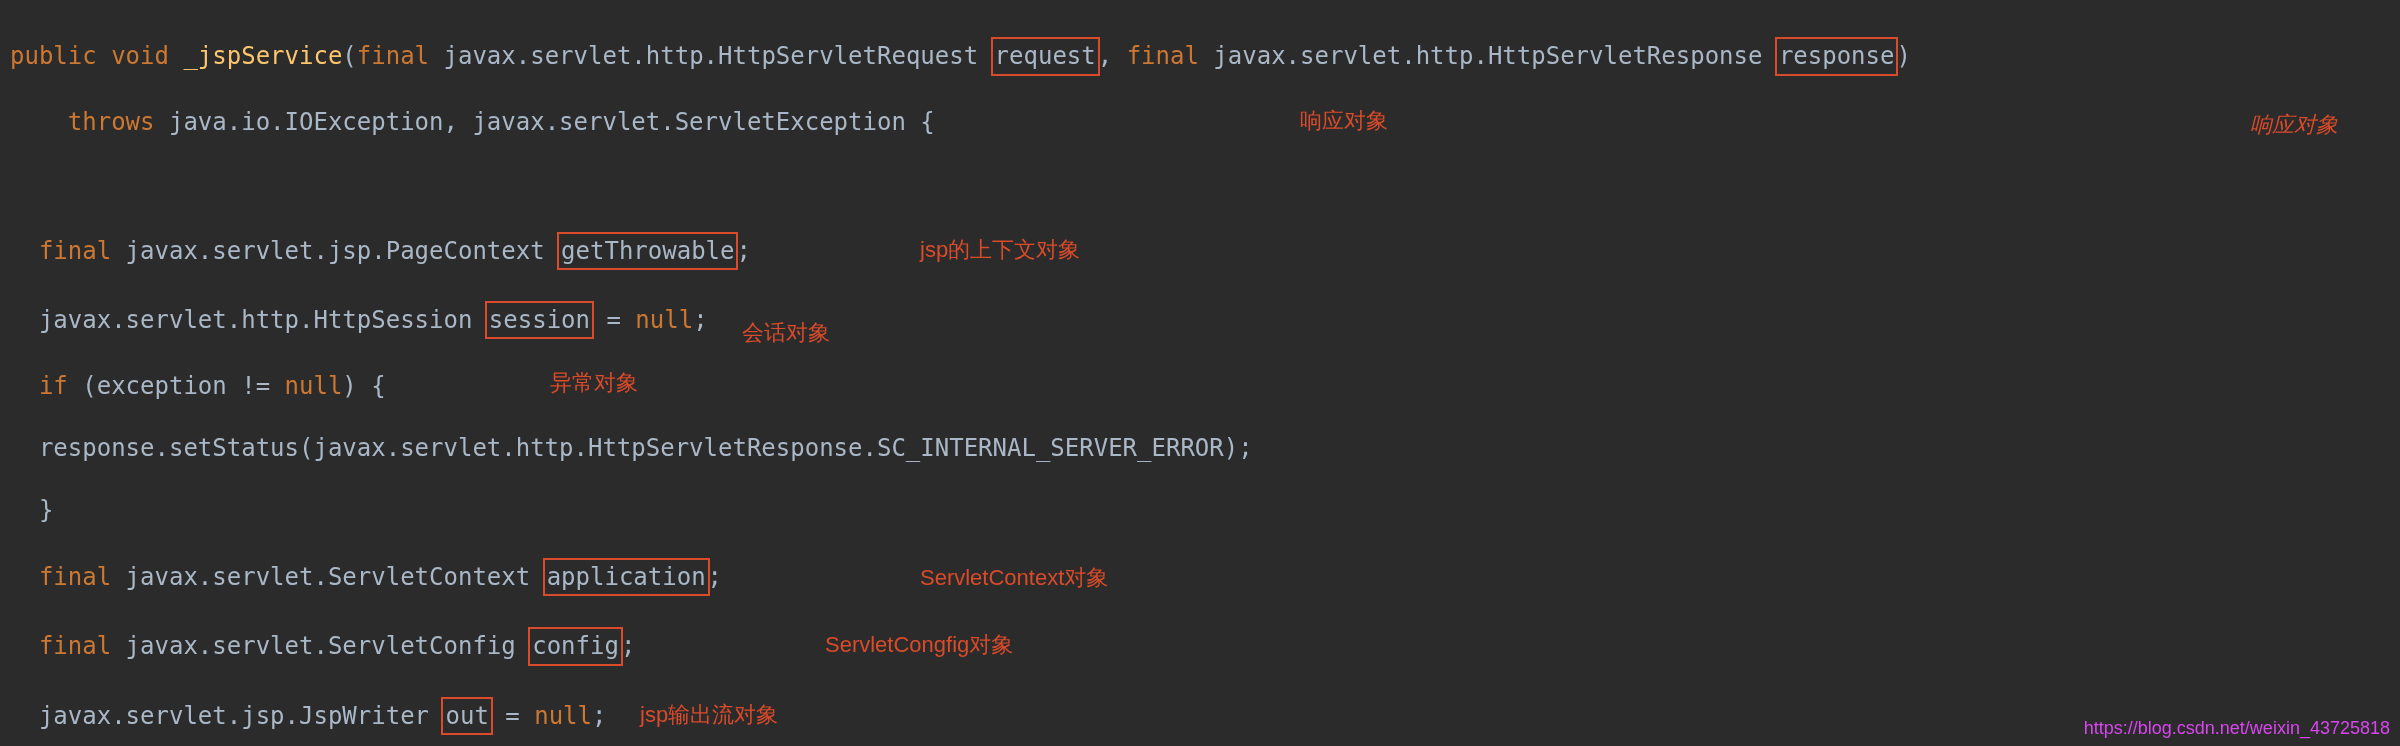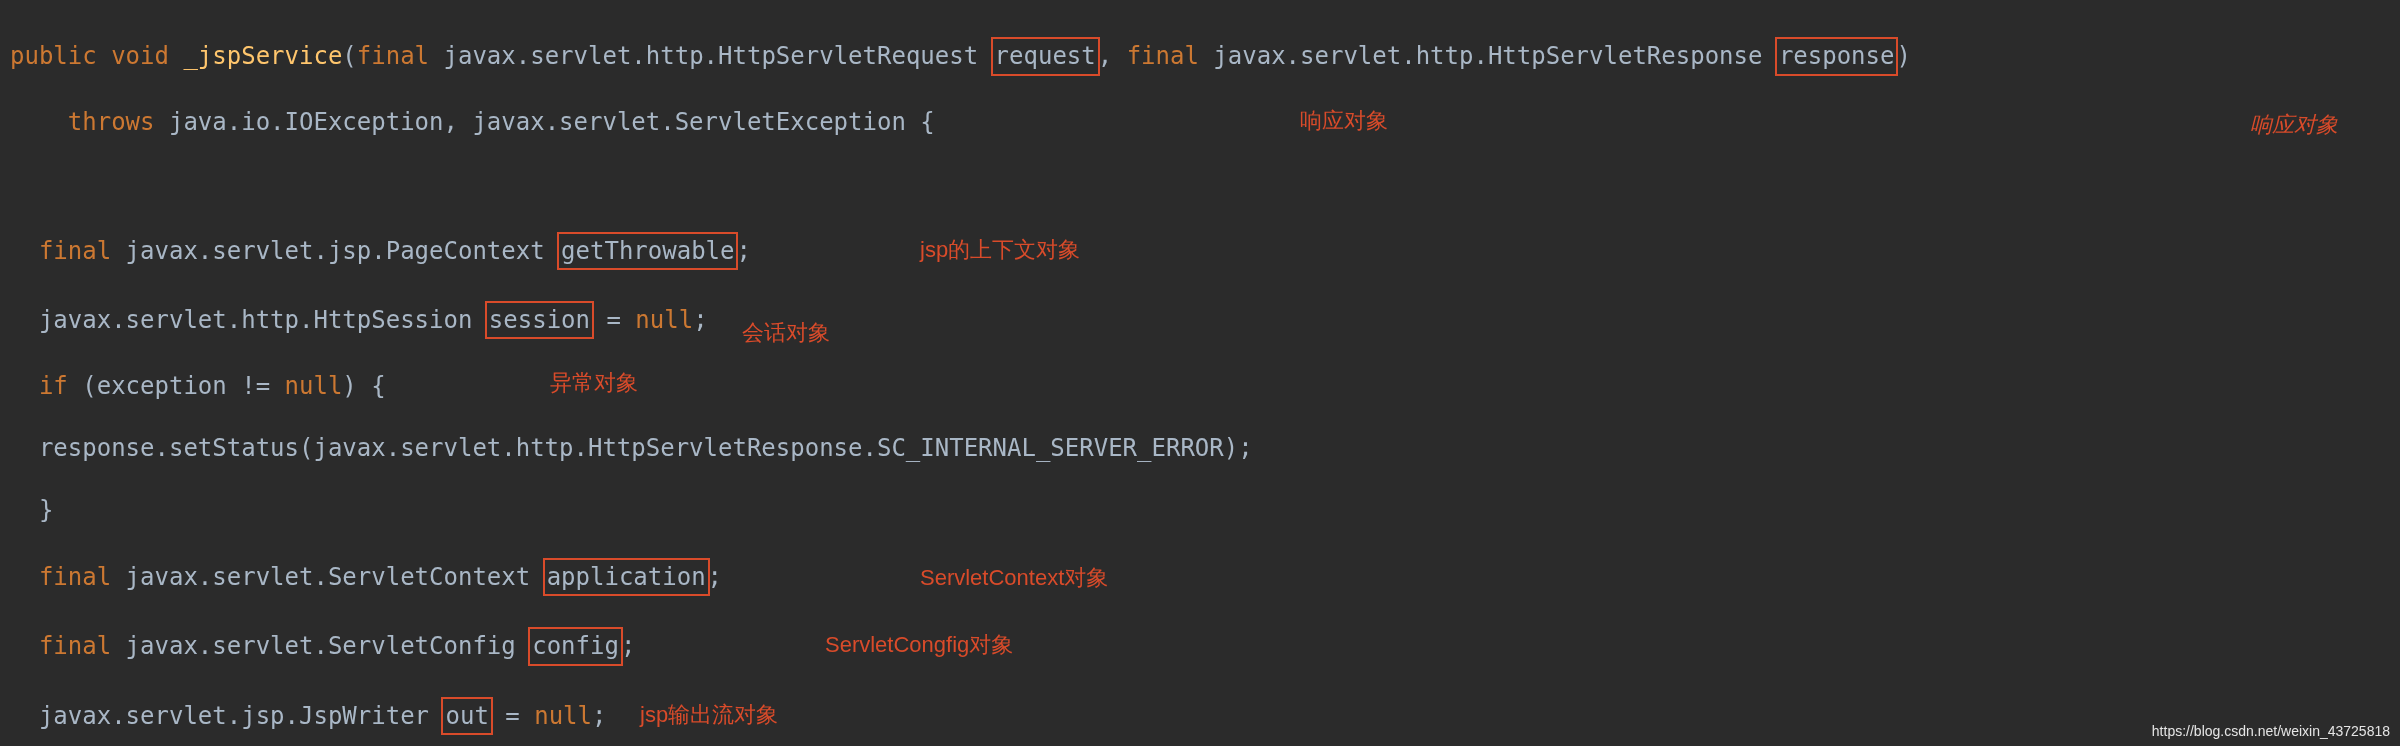--- a/index.html
+++ b/index.html
@@ -35,22 +35,22 @@
     position: absolute;
     font-family: sans-serif;
     white-space: nowrap;
   }
   .line { display:block; position:relative; }
   .hl-bg { background:#323232; display:block; position:relative; }
   .watermark {
     position: absolute;
     bottom: 6px;
     right: 10px;
-    color: #e5e5e5;
-    font-size: 14px;
+    color: #d946ef;
+    font-size: 18px;
     font-family: sans-serif;
   }
   .fn { color: #ffc66d; }
 </style>
 </head>
 <body>
 
 <div class="code-area">
 <span class="line"><span class="kw">public</span> <span class="kw">void</span> <span class="fn">_jspService</span><span>(</span><span class="kw">final</span><span> javax.servlet.http.HttpServletRequest </span><span class="boxed">request</span><span>, </span><span class="kw">final</span><span> javax.servlet.http.HttpServletResponse </span><span class="boxed">response</span><span>)</span></span>
 <span class="line">    <span class="kw">throws</span><span> java.io.IOException, javax.servlet.ServletException {</span><span class="anno" style="left:1290px; top:0px;">响应对象</span><span class="anno" style="left:2240px; top:4px;font-style:italic;">响应对象</span></span>

